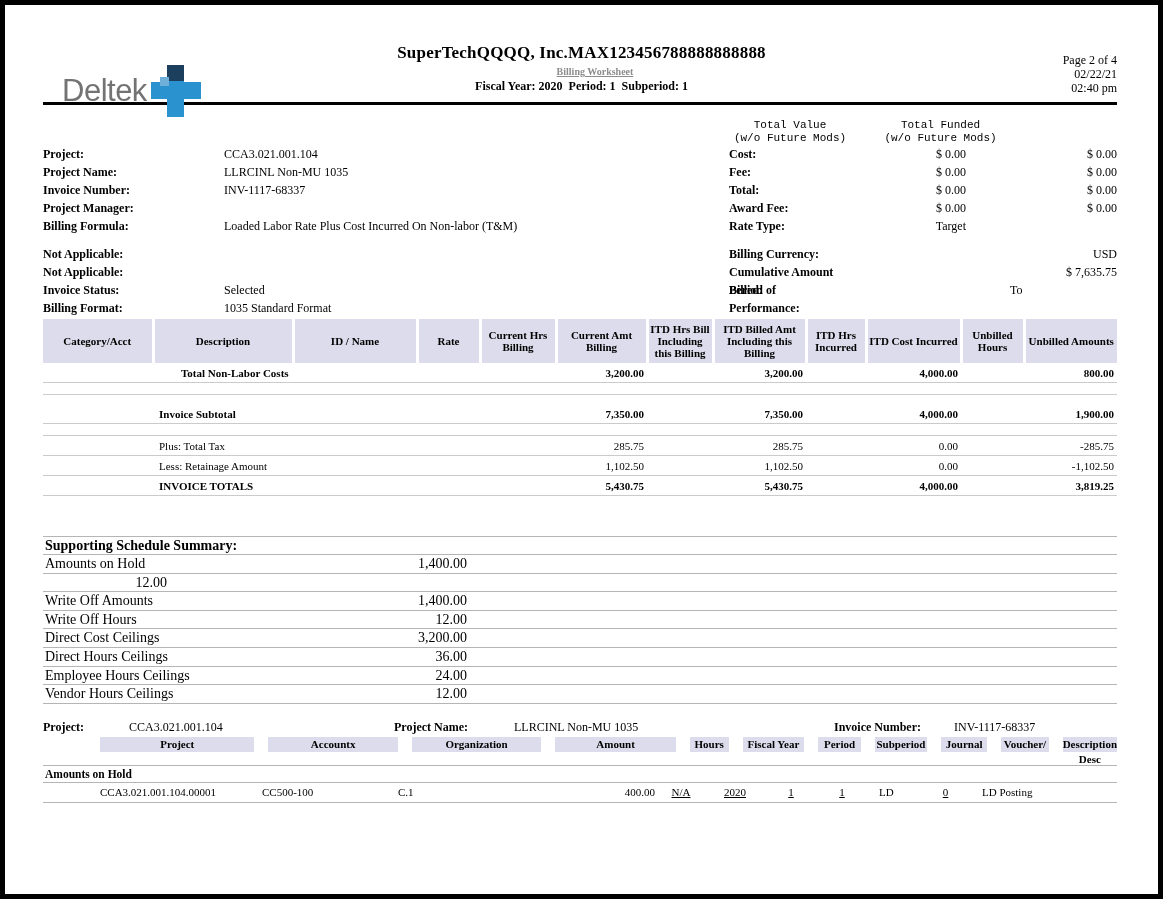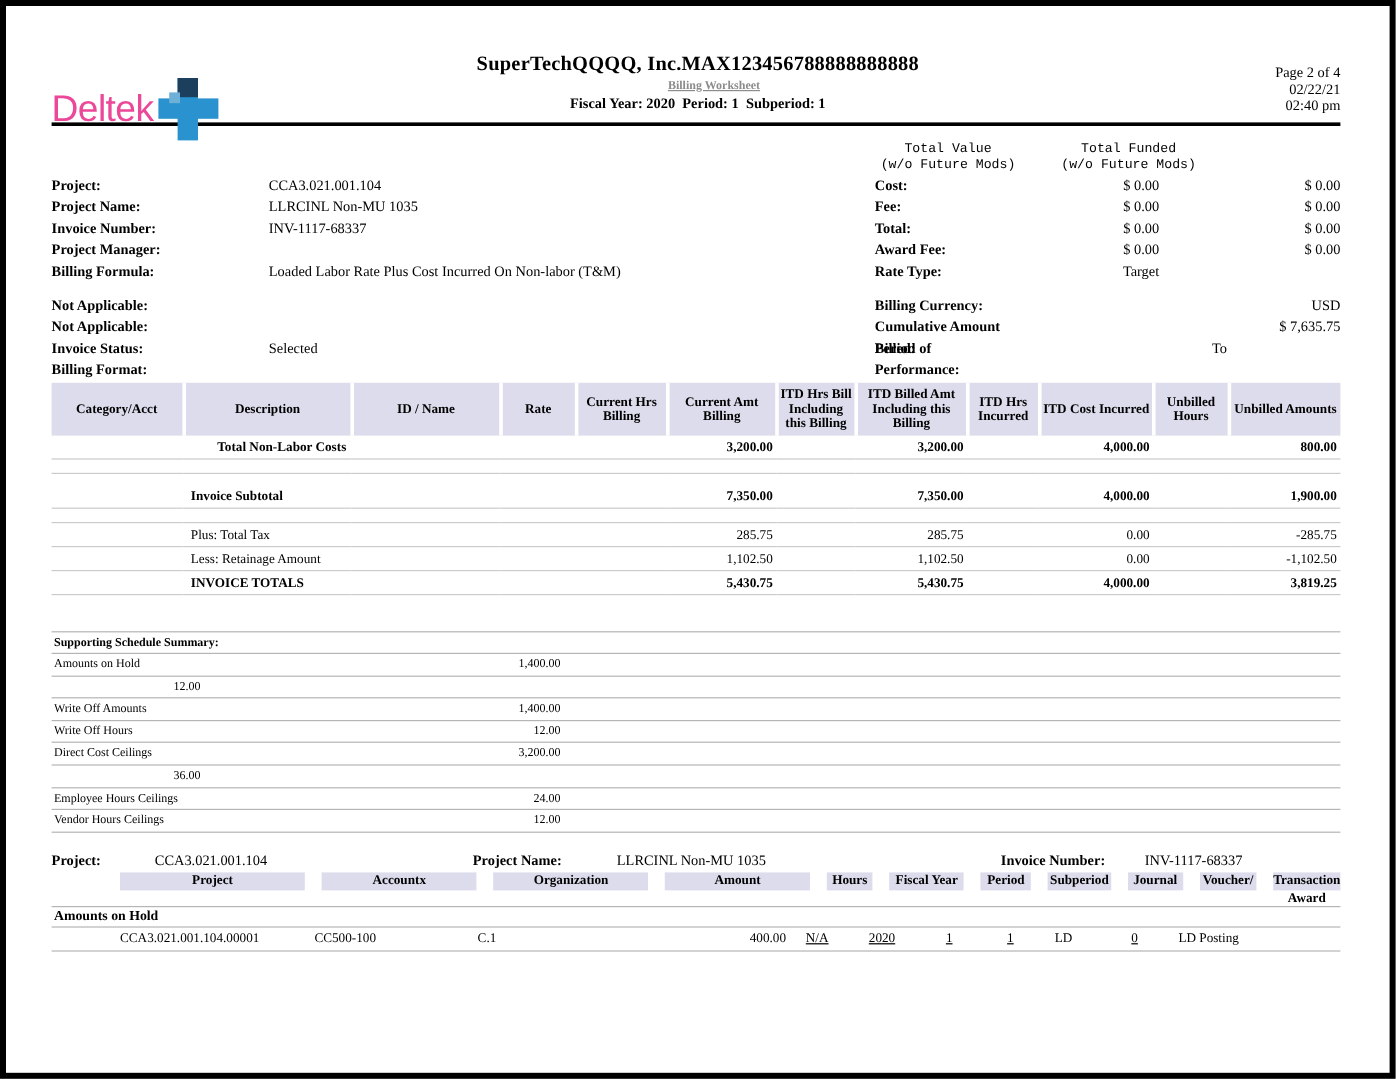--- a/index.html
+++ b/index.html
@@ -6,21 +6,21 @@
   body { background:#fff; font-family:"Liberation Serif", serif; color:#000; }
   .frame { width:1163px; height:899px; border:5px solid #000; background:#fff; position:relative; overflow:hidden; }
   .content { padding:0 41px 0 38px; }
 
   
   .report-header { position:relative; padding-top:38px; }
   .company-title { text-align:center; font-size:17px; font-weight:bold; letter-spacing:0.2px; }
   .report-title { text-align:center; font-size:10px; font-weight:bold; color:#8c8c8c; text-decoration:underline; margin-top:3px;padding-left:27px; }
   .period-line { text-align:center; font-size:12px; font-weight:bold; margin-top:2px; white-space:pre; }
   .logo { position:absolute; left:38px; top:60px; display:flex; align-items:center; }
-  .logo-text { font-family:"Liberation Sans", sans-serif; font-size:31px; color:#ec4899; letter-spacing:-0.5px; }
+  .logo-text { font-family:"Liberation Sans", sans-serif; font-size:31px; color:#737373; letter-spacing:-0.5px;margin-left:19px; }
   .logo-plus { position:relative; width:50px; height:52px; margin-left:4px; }
   .logo-plus .bar-v { position:absolute; left:16px; top:0; width:17px; height:52px; background:#2a93cf; }
   .logo-plus .bar-h { position:absolute; left:0; top:17px; width:50px; height:17px; background:#2a93cf; }
   .logo-plus .cap   { position:absolute; left:16px; top:0; width:17px; height:16px; background:#1c3f5e; }
   .logo-plus .dot   { position:absolute; left:9px; top:12px; width:9px; height:9px; background:#6fb0d8; }
   .page-info { position:absolute; right:41px; top:48px; text-align:right; font-size:12px; line-height:14px; }
   .black-rule { margin:8px 41px 0 38px; height:3px; background:#000; }
 
   
   .val-headers { display:flex; margin-left:686px; margin-top:14px; font-family:"Liberation Mono", monospace; font-size:11px; line-height:13px; }
@@ -47,21 +47,21 @@
   table.main td { vertical-align:top; line-height:15px; }
   table.main tr.data td { border-bottom:1px solid #cbcbcb; padding-top:3px; padding-bottom:1px; }
   table.main tr.spacer td { height:12px; border-bottom:1px solid #cbcbcb; }
   table.main tr.bold td { font-weight:bold; }
   table.main tr.tall td { padding-top:12px; }
   table.main td.desc { padding-left:6px; }
   table.main tr.indent td.desc { padding-left:28px; }
   table.main td.num { text-align:right; padding-right:3px; }
 
   
-  .supporting { margin-top:30px; font-size:10px; }
+  .supporting { margin-top:40px; font-size:14px; }
   .sup-title { height:19px; line-height:18px; font-weight:bold; border-top:1px solid #b5b5b5; border-bottom:1px solid #b5b5b5; padding-left:2px; }
   .sup-row { display:flex; height:18.6px; line-height:18px; border-bottom:1px solid #b5b5b5; }
   .sup-label { width:300px; padding-left:2px; }
   .sup-value { width:124px; text-align:right; }
 
   
   .detail { margin-top:16px; }
   .proj-line { display:flex; font-size:12px; height:16px; line-height:15px; }
   .proj-line .lbl { font-weight:bold; }
   .pl-l1 { width:86px; } .pl-v1 { width:265px; } .pl-l2 { width:120px; } .pl-v2 { width:320px; } .pl-l3 { width:120px; } .pl-v3 { flex:1; }
@@ -190,20 +190,21 @@
             <span class="v"></span>
           </div>
 
           <div class="kv">
             <span class="k">Invoice Status:</span>
             <span class="v">Selected</span>
           </div>
 
           <div class="kv">
             <span class="k">Billing Format:</span>
+            <span class="v">1035 Standard Format</span>
           </div>
         </div>
       <div class="info-right">
 
           <div class="rkv">
             <span class="k">Billing Currency:</span>
             <span class="v1"></span>
             <span class="v2">USD</span>
           </div>
 
@@ -385,20 +386,21 @@
             <span class="sup-label">Write Off Hours</span>
             <span class="sup-value">12.00</span>
           </div>
 
           <div class="sup-row">
             <span class="sup-label">Direct Cost Ceilings</span>
             <span class="sup-value">3,200.00</span>
           </div>
 
           <div class="sup-row">
+            <span class="sup-label">Direct Hours Ceilings</span>
             <span class="sup-value">36.00</span>
           </div>
 
           <div class="sup-row">
             <span class="sup-label">Employee Hours Ceilings</span>
             <span class="sup-value">24.00</span>
           </div>
 
           <div class="sup-row">
             <span class="sup-label">Vendor Hours Ceilings</span>
@@ -421,21 +423,21 @@
         <div class="dcell dc1">Project</div>
         <div class="dcell dc2">Accountx</div>
         <div class="dcell dc3">Organization</div>
         <div class="dcell dc4">Amount</div>
         <div class="dcell dc5">Hours</div>
         <div class="dcell dc6">Fiscal Year</div>
         <div class="dcell dc7">Period</div>
         <div class="dcell dc8">Subperiod</div>
         <div class="dcell dc9">Journal</div>
         <div class="dcell dc10">Voucher/</div>
-        <div class="dcell dc11">Transaction Award</div>
+        <div class="dcell dc11">Description Desc</div>
       </div>
 
       <div class="section-label">Amounts on Hold</div>
 
       <div class="drow">
         <span class="dc1">CCA3.021.001.104.00001</span>
         <span class="dc2">CC500-100</span>
         <span class="dc3">C.1</span>
         <span class="dc4">400.00</span>
         <span class="dc5">N/A</span>

